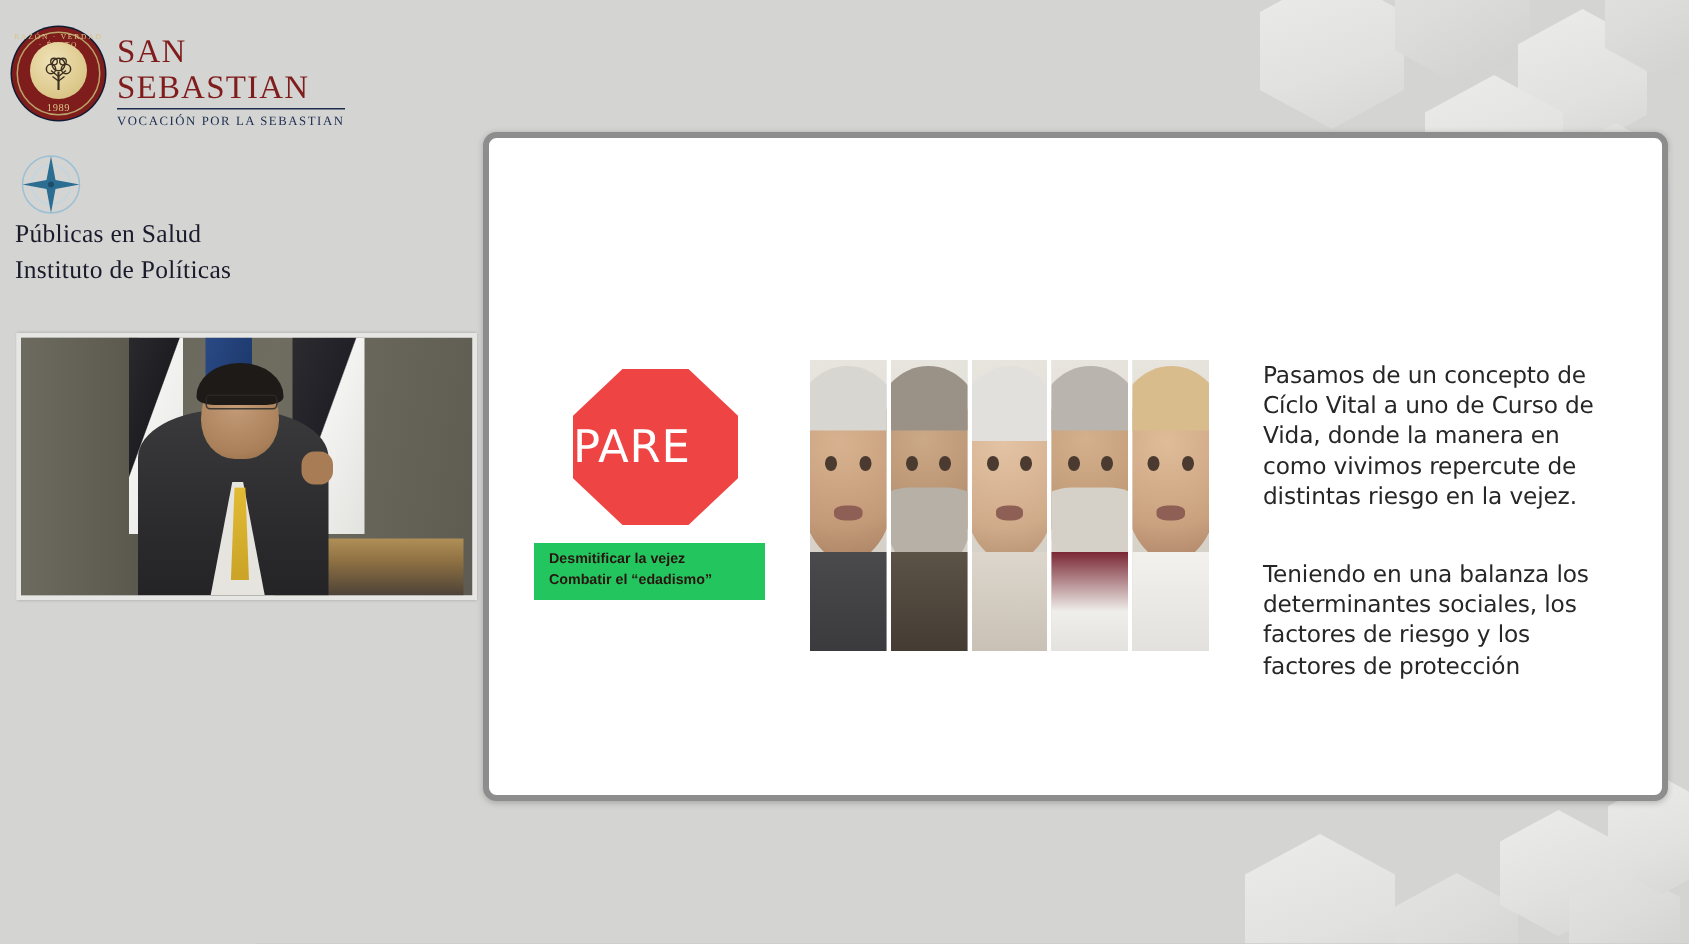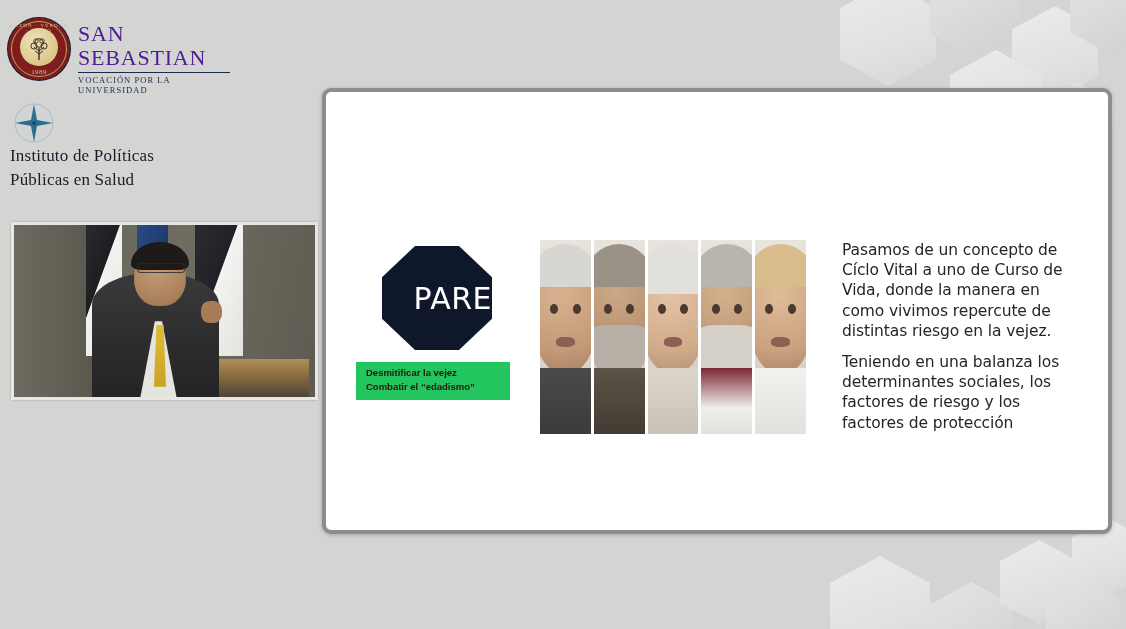--- a/index.html
+++ b/index.html
@@ -111,21 +111,21 @@
     font-family: "Liberation Serif", serif;
     font-size: 17px;
     letter-spacing: 1.1px;
     color: #1b2c4e;
     line-height: 19px;
   }
   .usb-l2 {
     font-family: "Liberation Serif", serif;
     font-size: 22px;
     letter-spacing: 0.8px;
-    color: #4c1d95;
+    color: #7f1d1d;
     line-height: 24px;
   }
   .usb-rule {
     height: 1px;
     background: #1b2c4e;
     margin: 2px 0 2px 0;
     width: 152px;
   }
   .usb-l3 {
     font-family: "Liberation Serif", serif;
@@ -322,25 +322,25 @@
     height: 112px;
     background: #ffffff;
     clip-path: polygon(30% 0%, 70% 0%, 100% 30%, 100% 70%, 70% 100%, 30% 100%, 0% 70%, 0% 30%);
   }
   .pare-inner {
     position: absolute;
     left: 4px;
     top: 4px;
     width: 110px;
     height: 104px;
-    background: #0f172a;
+    background: #ef4444;
     clip-path: polygon(30% 0%, 70% 0%, 100% 30%, 100% 70%, 70% 100%, 30% 100%, 0% 70%, 0% 30%);
     display: flex;
     align-items: center;
-    justify-content: flex-end;
+    justify-content: flex-start;
   }
   .pare-text {
     color: #ffffff;
     font-size: 30px;
     font-weight: 400;
     letter-spacing: 0.5px;
     font-family: "DejaVu Sans", sans-serif;
   }
 
   
@@ -464,21 +464,21 @@
     top: 148px;
     width: 230px;
   }
   .para {
     font-size: 15.5px;
     line-height: 20.2px;
     color: #262626;
     font-family: "DejaVu Sans", sans-serif;
     letter-spacing: -0.1px;
   }
-  .para + .para { margin-top: 11px; }
+  .para + .para { margin-top: 32px; }
 </style>
 </head>
 <body>
 
 <div id="stage">
 
   <div class="hexfield">
     <div class="hex pale" style="left:840px; top:-18px; width:96px; height:104px;"></div>
     <div class="hex" style="left:930px; top:-40px; width:90px; height:98px;"></div>
     <div class="hex pale" style="left:1012px; top:6px; width:86px; height:94px;"></div>
@@ -504,36 +504,36 @@
         <circle cx="10" cy="12" r="3.1" fill="none" stroke="#3c3020" stroke-width="1"></circle>
         <circle cx="20" cy="12" r="3.1" fill="none" stroke="#3c3020" stroke-width="1"></circle>
         <circle cx="12" cy="7" r="2.2" fill="none" stroke="#3c3020" stroke-width="0.9"></circle>
         <circle cx="18" cy="7" r="2.2" fill="none" stroke="#3c3020" stroke-width="0.9"></circle>
       </svg>
       <div class="year">1989</div>
     </div>
     <div class="usb-words">
       <div class="usb-l2">SAN SEBASTIAN</div>
       <div class="usb-rule"></div>
-      <div class="usb-l3">VOCACIÓN POR LA UNIVERSIDAD</div>
+      <div class="usb-l3">VOCACIÓN POR LA SEBASTIAN</div>
     </div>
   </div>
 
   <div class="logo-ipsuss">
     <div class="ipsuss-row">
       <svg class="compass" viewBox="0 0 44 44">
         <circle cx="22" cy="22" r="19" fill="none" stroke="#9cc0d4" stroke-width="1"></circle>
         <circle cx="22" cy="22" r="13" fill="none" stroke="#bcd6e4" stroke-width="0.8"></circle>
         <path d="M22 3 L25 19 L41 22 L25 25 L22 41 L19 25 L3 22 L19 19 Z" fill="#2b6e92"></path>
         <path d="M33 11 L24 20 L22 22 L24 24 L33 33 L24 24 L22 22 L20 24 L11 33 L20 24 L22 22 L20 20 L11 11 L20 20 L22 22 L24 20 Z" fill="#8cb6cf" opacity="0.75"></path>
         <circle cx="22" cy="22" r="2" fill="#1d4d6b"></circle>
       </svg>
     </div>
+    <div class="ipsuss-sub">Públicas en Salud</div>
     <div class="ipsuss-sub">Instituto de Políticas</div>
-    <div class="ipsuss-sub">Públicas en Salud</div>
   </div>
 
   <div class="video-frame">
     <div class="video-inner">
       <div class="wall-left"></div>
       <div class="flag f1"></div>
       <div class="flag blue"></div>
       <div class="flag f2"></div>
       <div class="podium"></div>
       <div class="person-body"></div>

